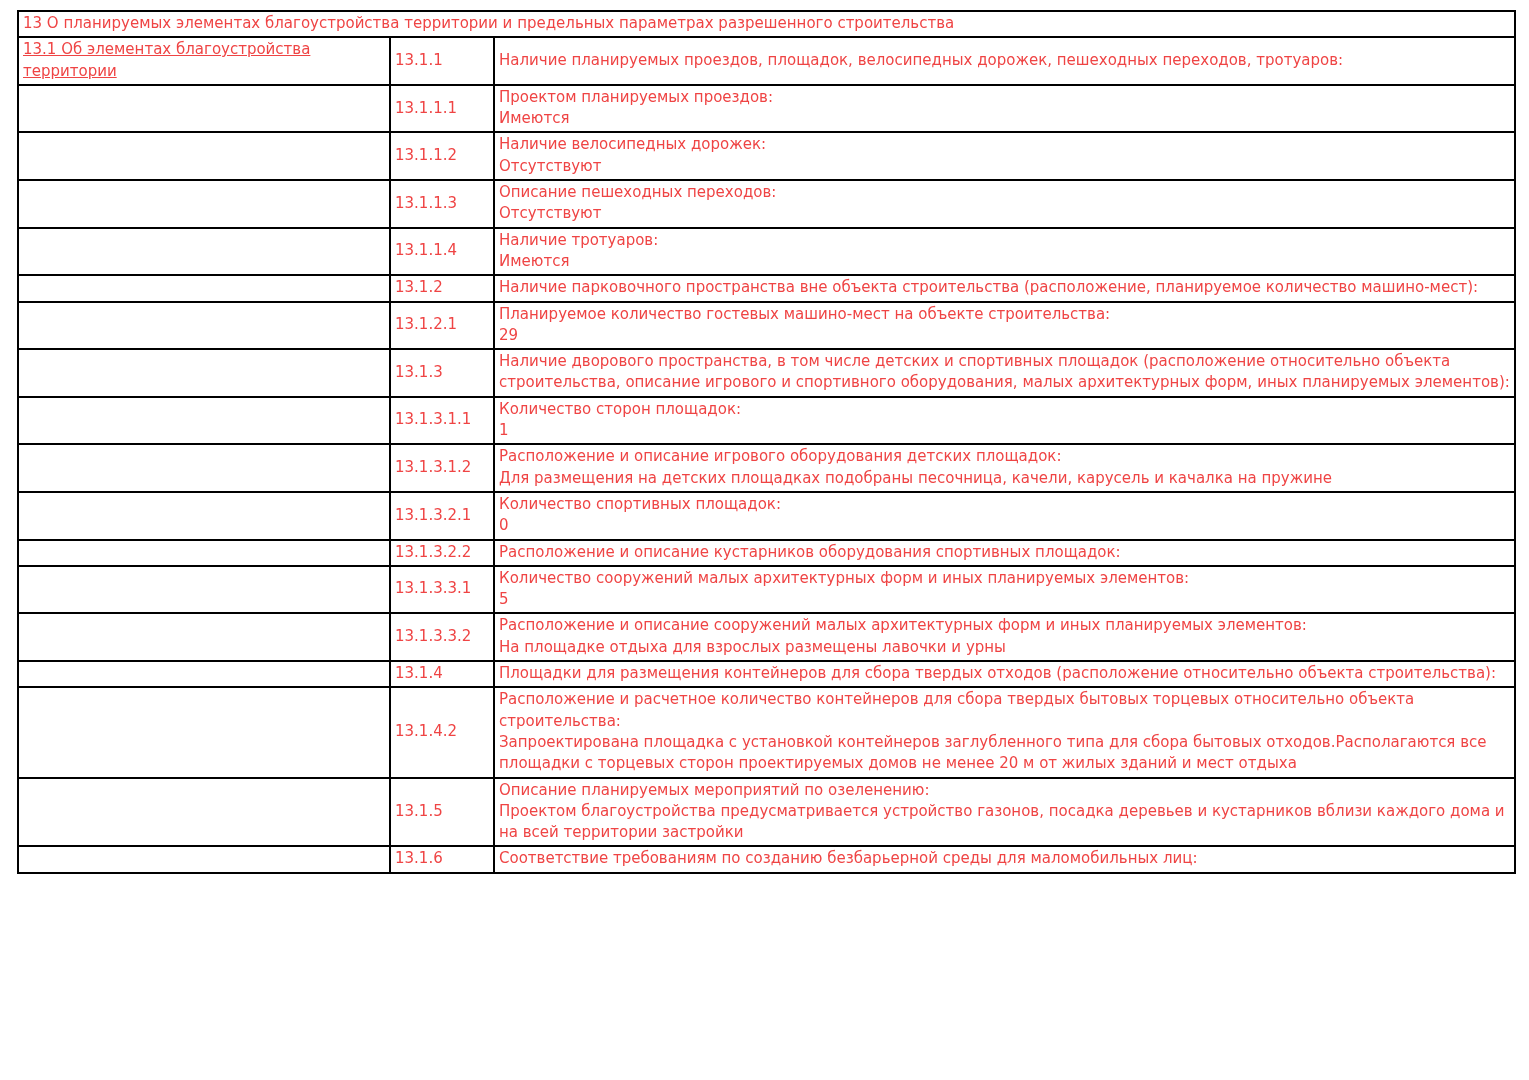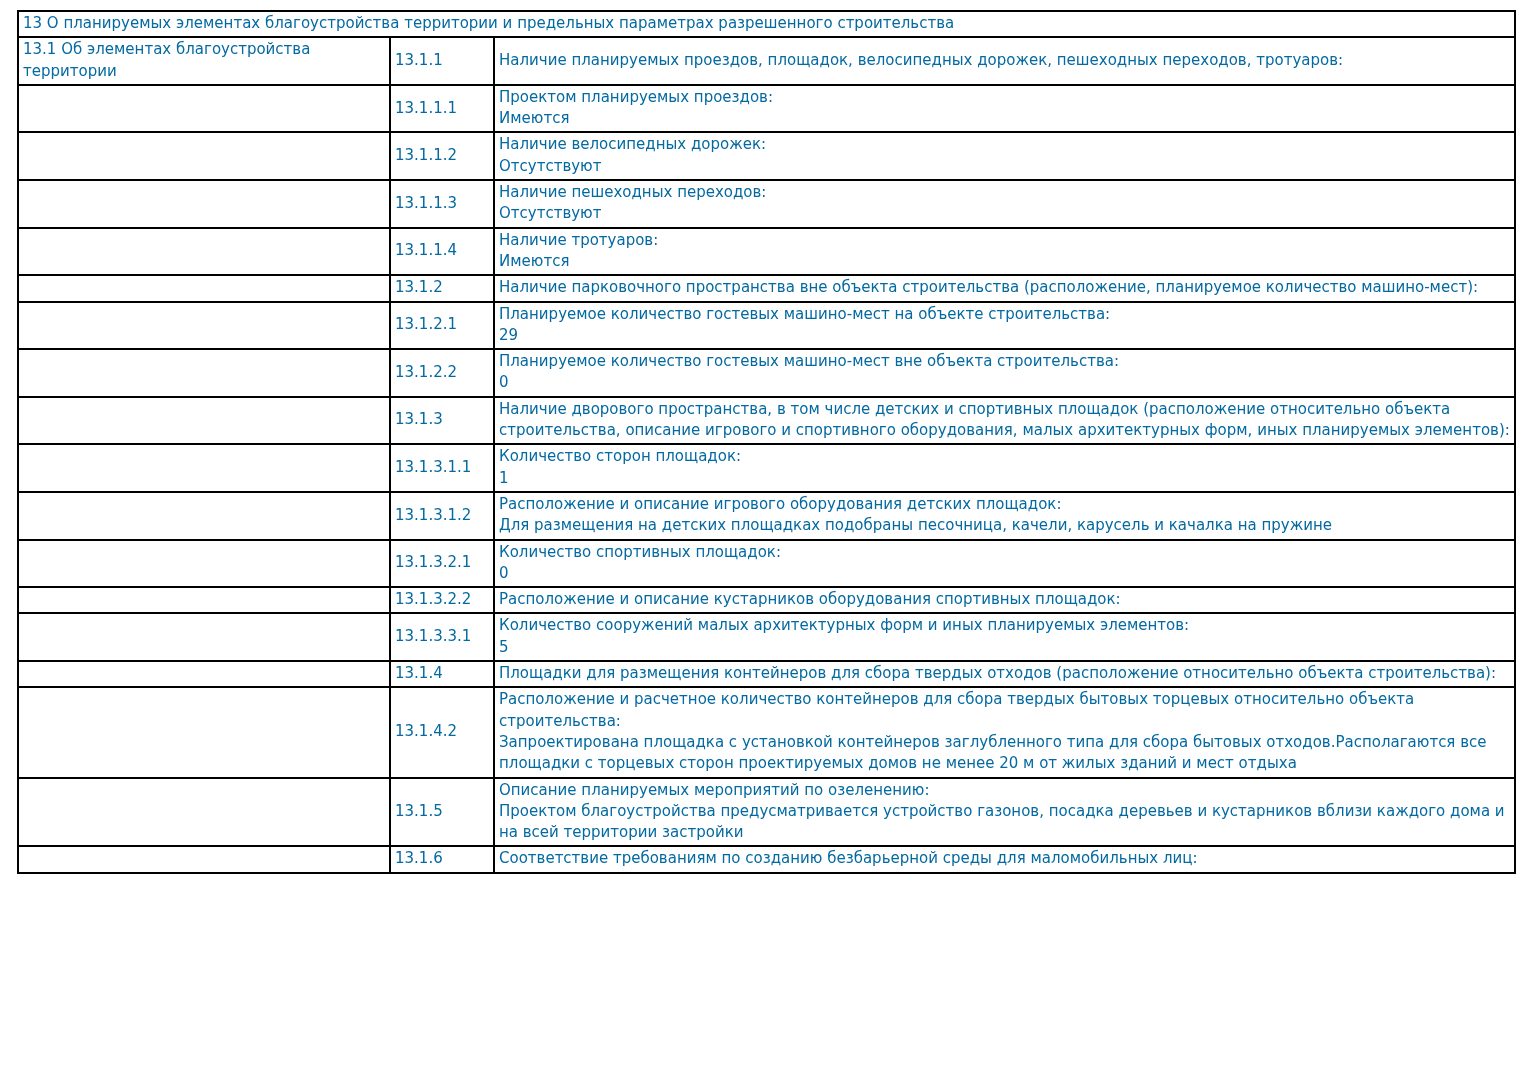--- a/index.html
+++ b/index.html
@@ -7,21 +7,21 @@
     padding: 0;
     background: #ffffff;
   }
   .page {
     position: relative;
     width: 1529px;
     height: 1080px;
     background: #ffffff;
     font-family: "DejaVu Sans", sans-serif;
     font-size: 15px;
-    color: #0369a1;
+    color: #ef4444;
     overflow: hidden;
   }
   table.decl {
     border-collapse: collapse;
     table-layout: fixed;
     width: 1497px;
     margin: 10px 0 0 17px;
   }
   table.decl td {
     border: 2px solid #000000;
@@ -32,20 +32,21 @@
     overflow: hidden;
   }
   td.header-cell {
     font-weight: normal;
     vertical-align: middle;
     padding-top: 1px;
     padding-bottom: 1px;
   }
   td.col-section {
     vertical-align: top;
+    text-decoration: underline;
   }
   td.col-code {
     vertical-align: middle;
   }
   td.col-content .value {
     font-weight: normal;
   }
 </style>
 </head>
 <body>
@@ -81,21 +82,21 @@
           <td class="col-code">13.1.1.2</td>
           <td class="col-content">
             <div class="label">Наличие велосипедных дорожек:</div>
             <div class="value">Отсутствуют</div>
           </td>
         </tr>
         <tr>
           <td class="col-section"></td>
           <td class="col-code">13.1.1.3</td>
           <td class="col-content">
-            <div class="label">Наличие пешеходных переходов:</div>
+            <div class="label">Описание пешеходных переходов:</div>
             <div class="value">Отсутствуют</div>
           </td>
         </tr>
         <tr>
           <td class="col-section"></td>
           <td class="col-code">13.1.1.4</td>
           <td class="col-content">
             <div class="label">Наличие тротуаров:</div>
             <div class="value">Имеются</div>
           </td>
@@ -110,28 +111,20 @@
         <tr>
           <td class="col-section"></td>
           <td class="col-code">13.1.2.1</td>
           <td class="col-content">
             <div class="label">Планируемое количество гостевых машино-мест на объекте строительства:</div>
             <div class="value">29</div>
           </td>
         </tr>
         <tr>
           <td class="col-section"></td>
-          <td class="col-code">13.1.2.2</td>
-          <td class="col-content">
-            <div class="label">Планируемое количество гостевых машино-мест вне объекта строительства:</div>
-            <div class="value">0</div>
-          </td>
-        </tr>
-        <tr>
-          <td class="col-section"></td>
           <td class="col-code">13.1.3</td>
           <td class="col-content">
             <div class="label">Наличие дворового пространства, в том числе детских и спортивных площадок (расположение относительно объекта строительства, описание игрового и спортивного оборудования, малых архитектурных форм, иных планируемых элементов):</div>
           </td>
         </tr>
         <tr>
           <td class="col-section"></td>
           <td class="col-code">13.1.3.1.1</td>
           <td class="col-content">
             <div class="label">Количество сторон площадок:</div>
@@ -160,20 +153,28 @@
           <td class="col-content">
             <div class="label">Расположение и описание кустарников оборудования спортивных площадок:</div>
           </td>
         </tr>
         <tr>
           <td class="col-section"></td>
           <td class="col-code">13.1.3.3.1</td>
           <td class="col-content">
             <div class="label">Количество сооружений малых архитектурных форм и иных планируемых элементов:</div>
             <div class="value">5</div>
+          </td>
+        </tr>
+        <tr>
+          <td class="col-section"></td>
+          <td class="col-code">13.1.3.3.2</td>
+          <td class="col-content">
+            <div class="label">Расположение и описание сооружений малых архитектурных форм и иных планируемых элементов:</div>
+            <div class="value">На площадке отдыха для взрослых размещены лавочки и урны</div>
           </td>
         </tr>
         <tr>
           <td class="col-section"></td>
           <td class="col-code">13.1.4</td>
           <td class="col-content">
             <div class="label">Площадки для размещения контейнеров для сбора твердых отходов (расположение относительно объекта строительства):</div>
           </td>
         </tr>
         <tr>

